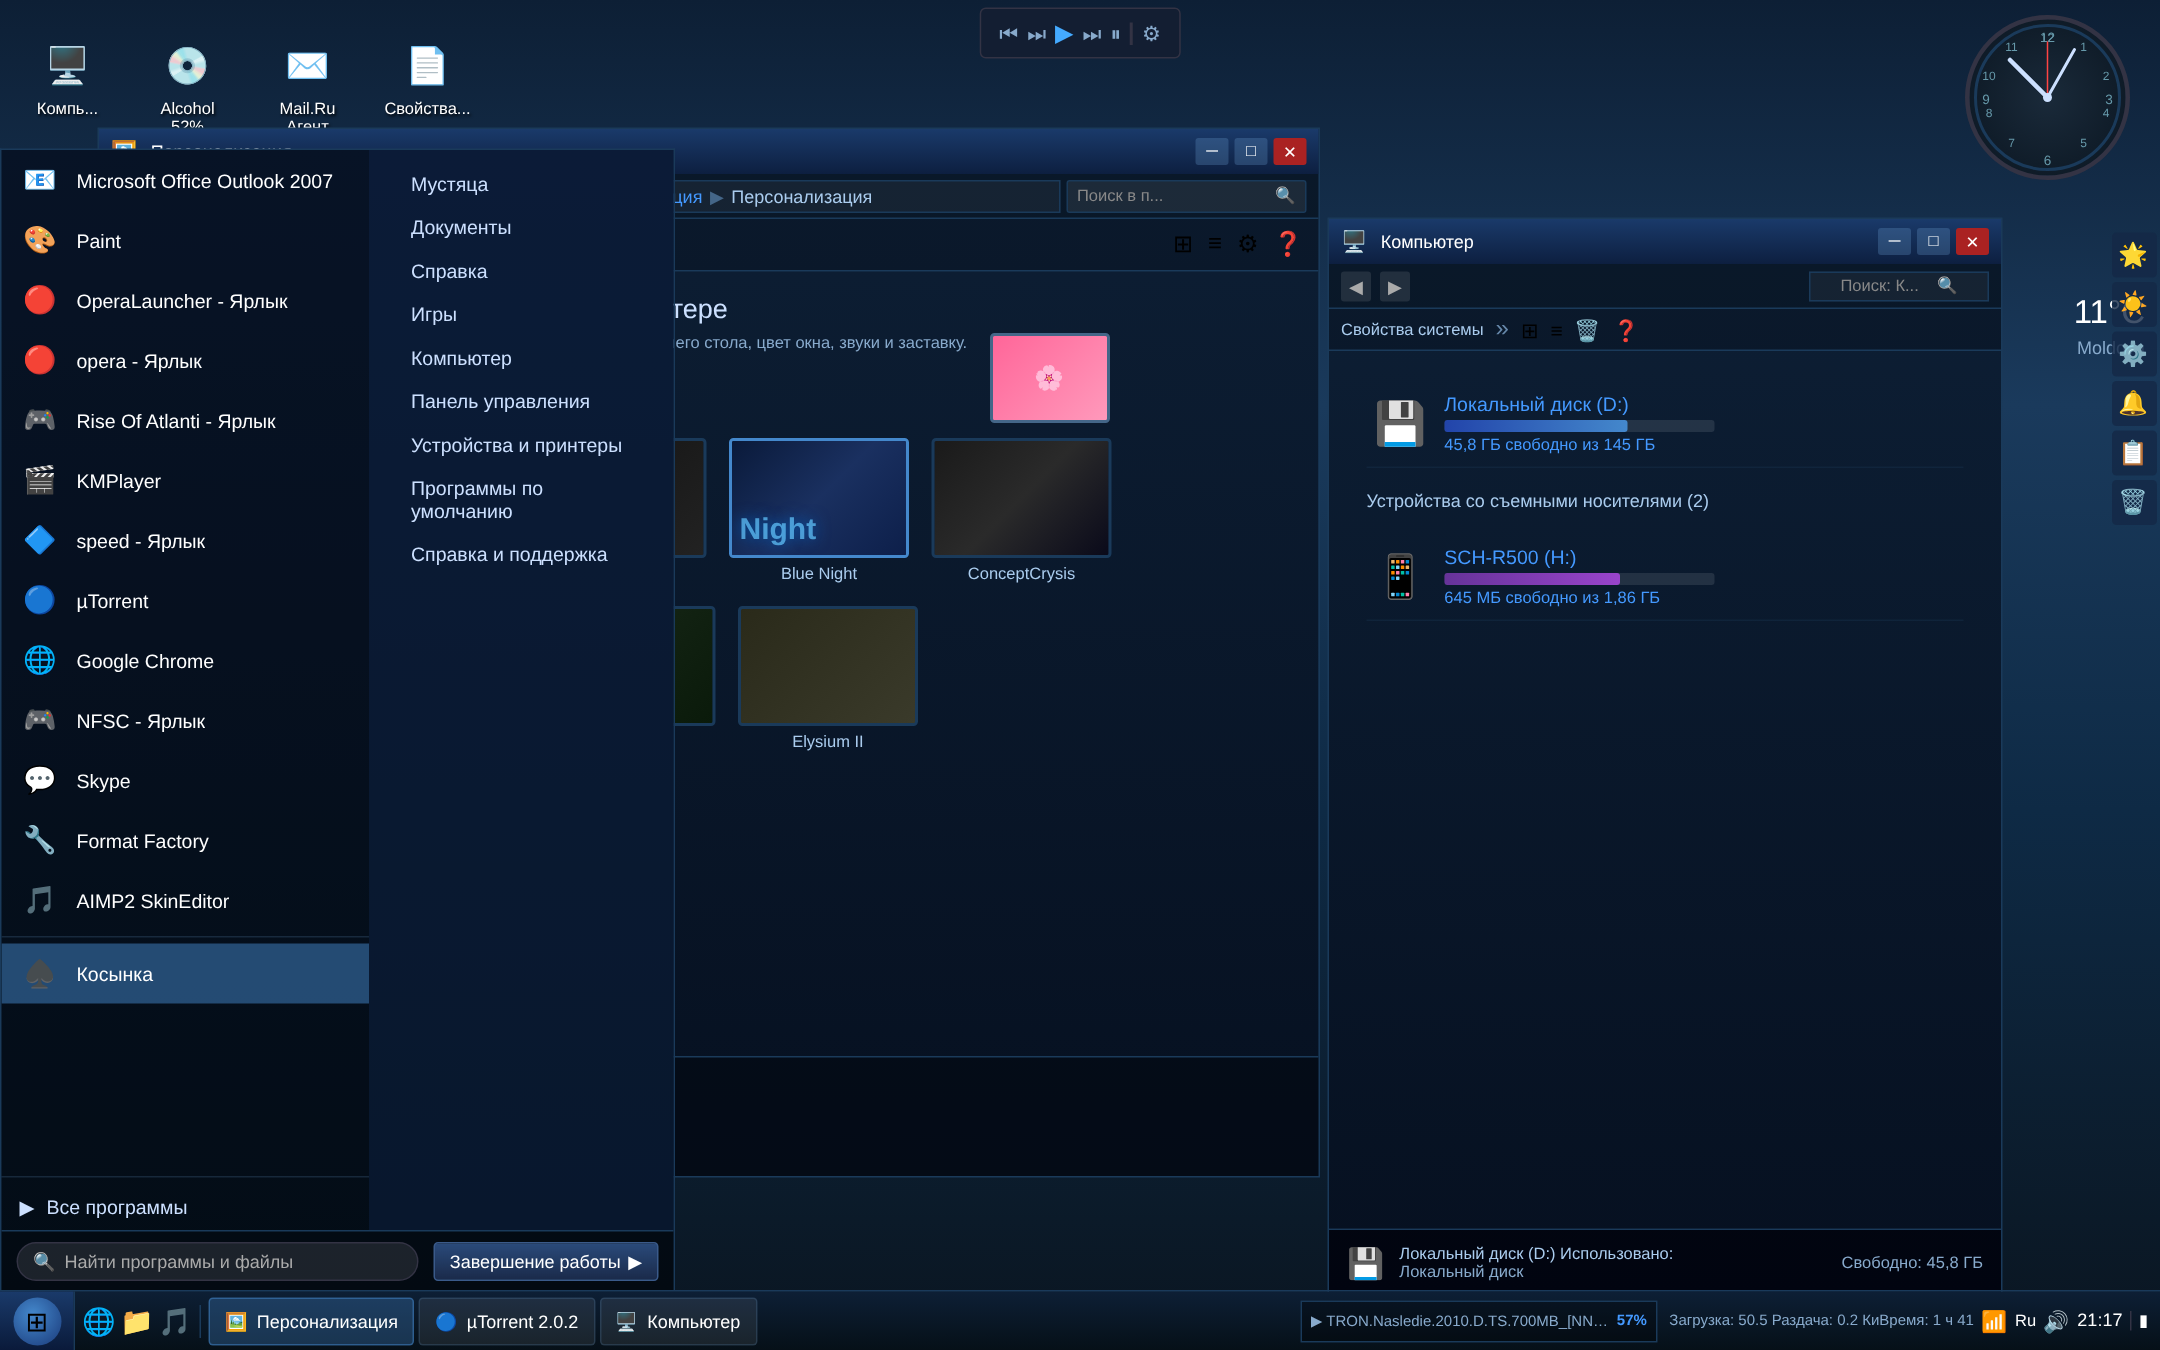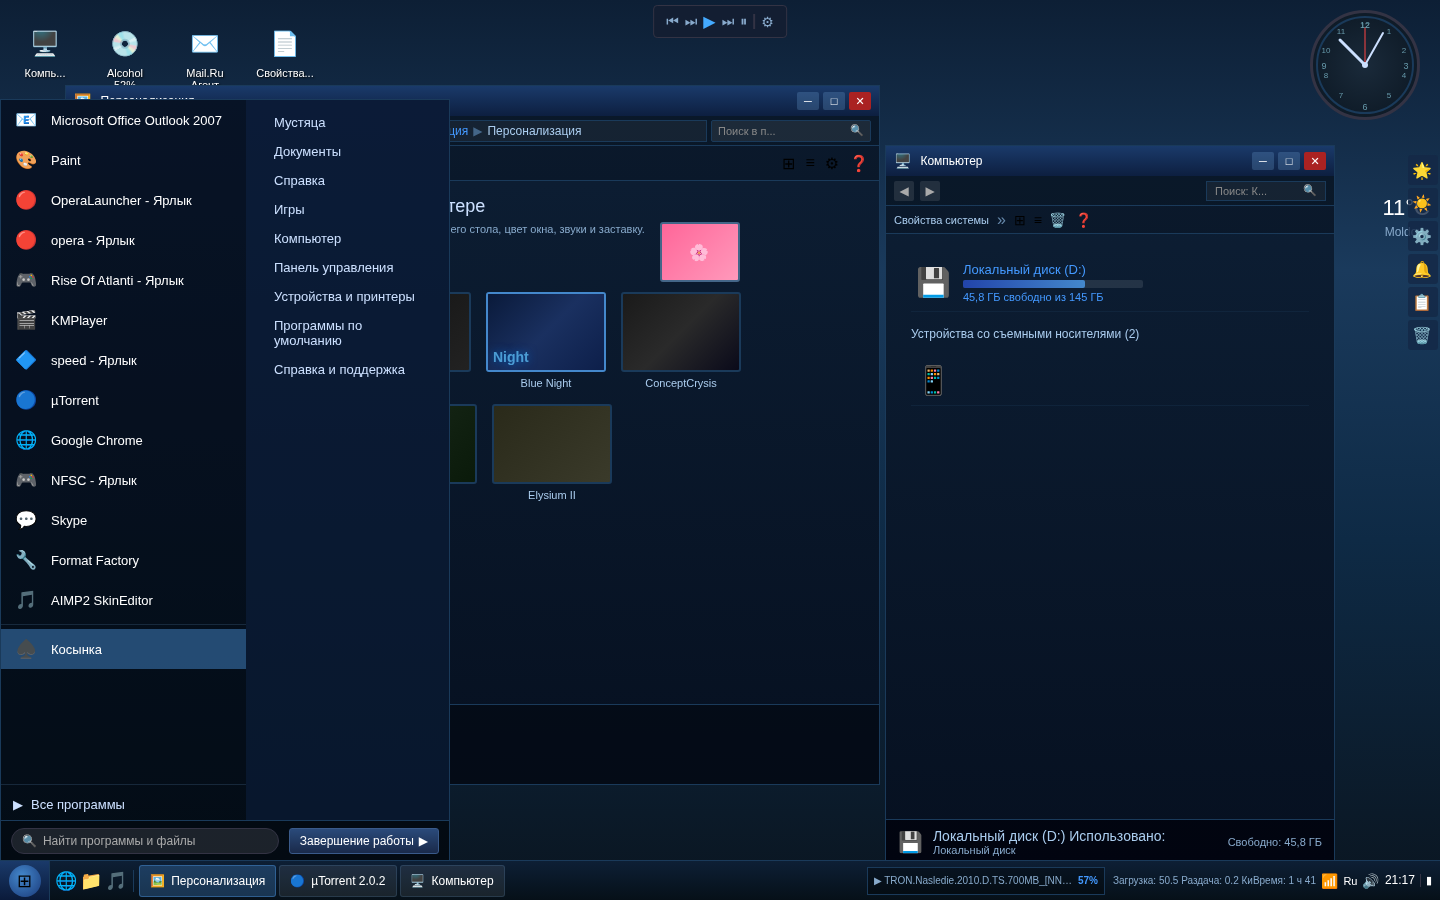--- a/index.html
+++ b/index.html
@@ -694,21 +694,21 @@
           <span class="theme-name">Babes Cars Yellow</span>
         </div>
         <div class="theme-item">
           <div class="theme-thumb" style="background:linear-gradient(135deg,#111,#222);width:120px;height:80px;"></div>
           <span class="theme-name">Basic Black</span>
         </div>
 
         <div class="theme-item">
           <div class="theme-thumb selected" style="width:120px;height:80px;position:relative;">
             <div style="position:absolute;inset:0;background:linear-gradient(135deg,#0a1a3a,#1a3060,#0d1f4a);"></div>
-            <span class="night-label" style="position:absolute;bottom:5px;left:5px;font-size:14px;color:rgba(100,200,255,0.7);">Night</span>
+            <span class="night-label" style="position:absolute;bottom:5px;left:5px;font-size:20px;color:rgba(100,200,255,0.7);">Night</span>
           </div>
           <span class="theme-name">Blue Night</span>
         </div>
         <div class="theme-item">
           <div class="theme-thumb" style="background:linear-gradient(135deg,#1a1a1a,#2a2a2a,#0a0a1a);width:120px;height:80px;"></div>
           <span class="theme-name">ConceptCrysis</span>
         </div>
         <div class="theme-item">
           <div class="theme-thumb" style="background:linear-gradient(135deg,#0a1a3a,#1a3060);width:120px;height:80px;"></div>
           <span class="theme-name">Cruizing Babes Cars Blue</span>
@@ -755,21 +755,21 @@
       <span class="window-title-text">Компьютер</span>
       <div class="window-btn minimize">─</div>
       <div class="window-btn maximize">□</div>
       <div class="window-btn close">✕</div>
     </div>
 
     <div style="height:30px;background:rgba(0,0,0,0.2);display:flex;align-items:center;padding:0 8px;gap:6px;border-bottom:1px solid #1a3a5a;">
       <div style="width:20px;height:20px;background:rgba(255,255,255,0.1);border-radius:2px;display:flex;align-items:center;justify-content:center;color:#aaa;font-size:12px;">◀</div>
       <div style="width:20px;height:20px;background:rgba(255,255,255,0.1);border-radius:2px;display:flex;align-items:center;justify-content:center;color:#aaa;font-size:12px;">▶</div>
       <span style="flex:1;"></span>
-      <div style="display:flex;align-items:center;gap:4px;color:#aaa;font-size:11px;background:rgba(255,255,255,0.05);border:1px solid #1a3a5a;padding:0 8px;height:20px;width:120px;">
+      <div style="display:flex;align-items:center;gap:4px;color:#aaa;font-size:11px;background:rgba(255,255,255,0.05);border:1px solid #1a3a5a;padding:0 20px;height:20px;width:120px;">
         <span style="color:#888;">Поиск: К...</span>
         <span style="margin-left:auto;">🔍</span>
       </div>
     </div>
 
     <div style="height:28px;background:rgba(0,0,0,0.15);display:flex;align-items:center;padding:0 8px;gap:8px;border-bottom:1px solid #1a3a5a;">
       <span style="color:#aaccee;font-size:11px;">Свойства системы</span>
       <span style="font-size:16px;color:#6688aa;">»</span>
       <span style="font-size:14px;">⊞</span>
       <span style="font-size:14px;">≡</span>
@@ -789,28 +789,35 @@
             </div>
             <div class="disk-free">45,8 ГБ свободно из 145 ГБ</div>
           </div>
         </div>
       </div>
 
       <div style="color:#aaccee;font-size:12px;padding:5px 15px;">Устройства со съемными носителями (2)</div>
       <div class="disk-section">
         <div class="disk-item">
           <span class="disk-icon">📱</span>
+          <div class="disk-info">
+            <div class="disk-name">SCH-R500 (H:)</div>
+            <div class="disk-bar-container">
+              <div class="disk-bar purple" style="width:65%;"></div>
+            </div>
+            <div class="disk-free">645 МБ свободно из 1,86 ГБ</div>
+          </div>
         </div>
       </div>
     </div>
 
     <div style="position:absolute;bottom:0;left:0;right:0;height:45px;background:rgba(0,0,10,0.7);border-top:1px solid #1a3a5a;display:flex;align-items:center;padding:0 12px;gap:10px;">
       <span style="font-size:20px;">💾</span>
       <div>
-        <div style="color:#aaccee;font-size:14px;">Локальный диск (D:) Использовано:</div>
+        <div style="color:#aaccee;font-size:11px;">Локальный диск (D:) Использовано:</div>
         <div style="color:#88aacc;font-size:11px;">Локальный диск</div>
       </div>
       <div style="margin-left:auto;color:#88aacc;font-size:11px;">Свободно: 45,8 ГБ</div>
     </div>
   </div>
 
   <div class="start-menu">
     <div class="start-menu-top">
 
       <div class="start-menu-left">

